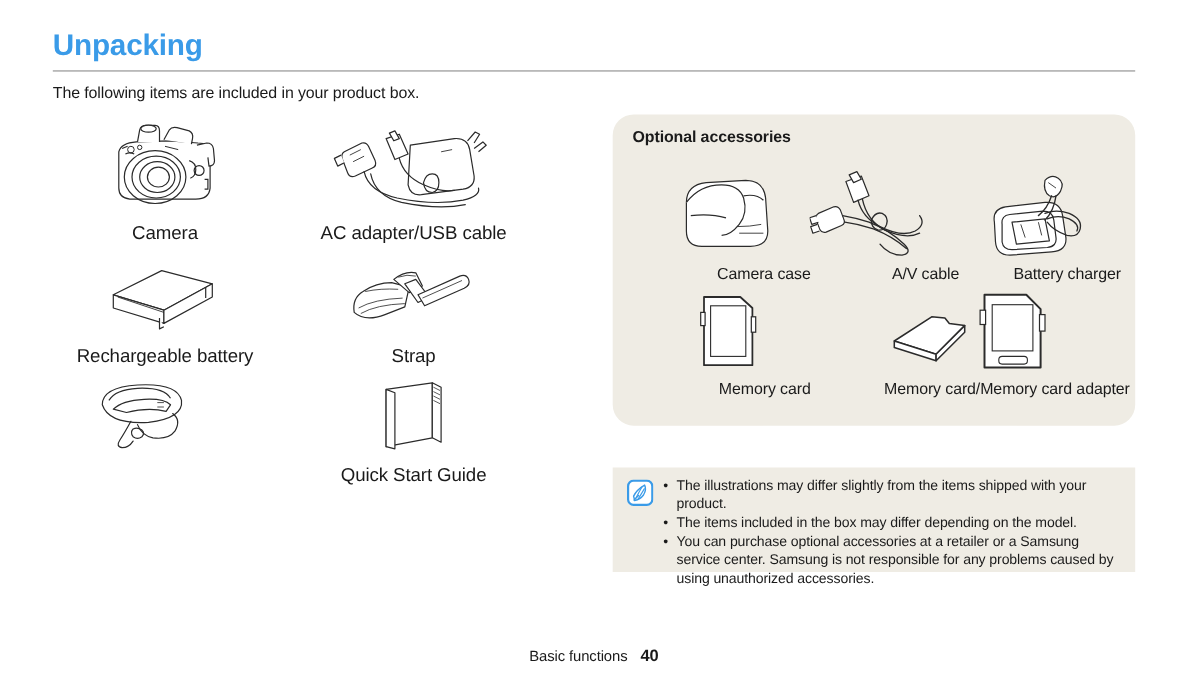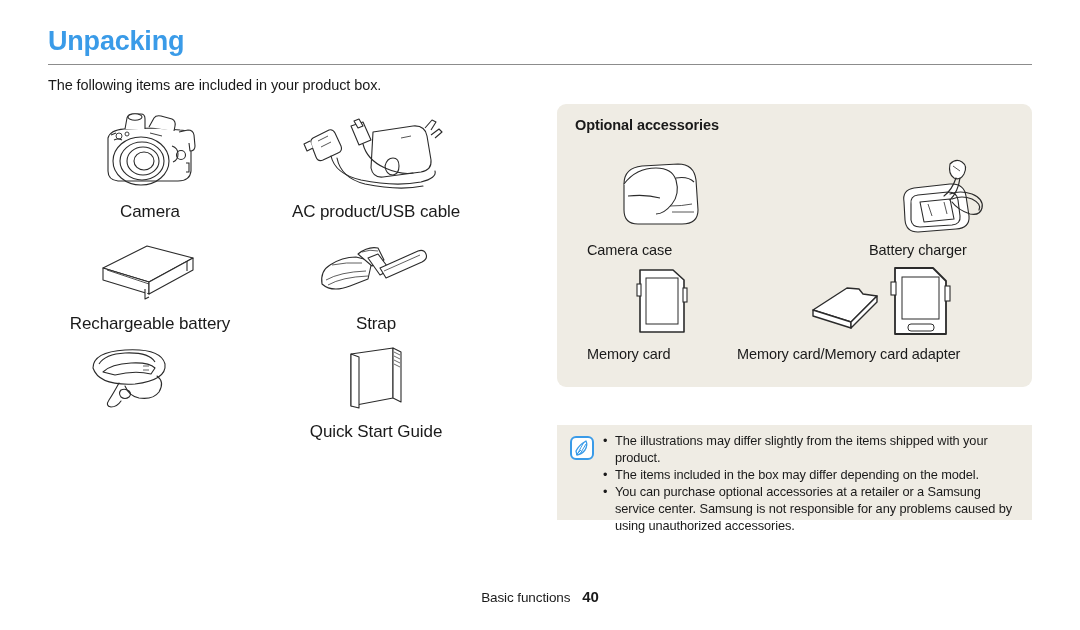--- a/index.html
+++ b/index.html
@@ -75,35 +75,35 @@
   #cell-guide       { left: 288px; top: 348px; width: 176px; }
 
   
   .optional-panel {
     position: absolute;
     left: 557px;
     top: 104px;
     width: 475px;
     height: 283px;
     background: #efece4;
-    border-radius: 9px;
+    border-radius: 19px;
     box-sizing: border-box;
   }
   .optional-title {
     position: absolute;
     left: 18px;
     top: 13px;
     font-size: 14.5px;
     font-weight: bold;
     color: #1a1a1a;
     letter-spacing: -0.1px;
   }
   .opt-item {
     position: absolute;
-    text-align: left;
+    text-align: right;
   }
   .opt-item .art {
     height: 80px;
     display: flex;
     align-items: flex-end;
     justify-content: center;
   }
   .opt-item .cap {
     margin-top: 8px;
     font-size: 14.5px;
@@ -229,21 +229,21 @@
         <path d="M62 36 Q66 52 84 60 Q100 67 112 65"></path>
         <path d="M84 58 Q86 50 92 50 Q98 50 98 58 Q98 66 92 67 Q85 67 84 58 Z"></path>
       </g>
       <g fill="none" stroke="#2b2b2b" stroke-width="0.8">
         <path d="M17 33 L27 28"></path>
         <path d="M20 39 L30 34"></path>
         <path d="M100 30 L110 28"></path>
       </g>
     </svg>
   </div>
-  <div class="cap">AC product/USB cable</div>
+  <div class="cap">AC adapter/USB cable</div>
 </div>
 
 <div class="item small" id="cell-battery">
   <div class="art">
     <svg width="110" height="66" viewBox="0 0 110 66">
       <g fill="#ffffff" stroke="#2b2b2b" stroke-width="1.1" stroke-linejoin="round">
         <path d="M8 28 L52 6 L98 18 L54 42 Z"></path>
         <path d="M8 28 L8 40 L54 54 L54 42 Z"></path>
         <path d="M54 42 L98 18 L98 30 L54 54 Z"></path>
         <path d="M92 21 L92 31"></path>
@@ -333,20 +333,41 @@
         </g>
         <g fill="none" stroke="#2b2b2b" stroke-width="0.8">
           <path d="M58 52 Q70 52 80 50"></path>
           <path d="M60 58 L82 58"></path>
         </g>
       </svg>
     </div>
     <div class="cap">Camera case</div>
   </div>
 
+  <div class="opt-item" id="opt-av">
+    <div class="art">
+      <svg width="122" height="80" viewBox="0 0 122 80">
+        <g fill="#ffffff" stroke="#2b2b2b" stroke-width="1.1" stroke-linejoin="round">
+          <path d="M33 11 L47 6 L54 24 L40 30 Z"></path>
+          <path d="M36 5 L43 2 L47 9 L40 12 Z"></path>
+          <path d="M8 40 L22 34 Q26 33 28 37 L31 45 Q33 49 29 51 L15 57 Q11 58 9 54 L6 46 Q5 42 8 40 Z"></path>
+          <path d="M6 42 L0 44 L2 50 L8 48"></path>
+          <path d="M7 50 L1 52 L3 58 L9 56"></path>
+        </g>
+        <g fill="none" stroke="#2b2b2b" stroke-width="1.2" stroke-linecap="round">
+          <path d="M44 28 Q48 44 64 52 Q84 62 96 56 Q106 50 100 42"></path>
+          <path d="M48 27 Q52 46 68 55 Q88 64 100 58"></path>
+          <path d="M30 42 Q42 44 54 48 Q72 55 86 68 Q94 76 84 78 Q72 78 64 68"></path>
+          <path d="M32 48 Q46 50 58 54 Q76 61 88 72"></path>
+          <path d="M56 46 Q60 38 66 40 Q72 43 70 50 Q68 56 62 55 Q56 53 56 46 Z"></path>
+        </g>
+      </svg>
+    </div>
+    <div class="cap">A/V cable</div>
+  </div>
 
   <div class="opt-item" id="opt-charger">
     <div class="art">
       <svg width="100" height="80" viewBox="0 0 100 80">
         <g fill="#ffffff" stroke="#2b2b2b" stroke-width="1.1" stroke-linejoin="round">
           <path d="M10 48 Q8 36 20 34 L56 30 Q70 29 72 42 L75 62 Q76 74 62 75 L24 78 Q12 78 11 66 Z"></path>
           <path d="M17 50 Q16 42 24 41 L54 38 Q63 38 64 46 L66 62 Q67 70 58 71 L26 73 Q18 73 17 66 Z"></path>
           <path d="M26 48 L56 45 L60 65 L30 68 Z"></path>
           <path d="M56 10 Q62 4 68 8 Q74 12 70 20 Q66 27 60 24 Q54 20 56 10 Z"></path>
         </g>

